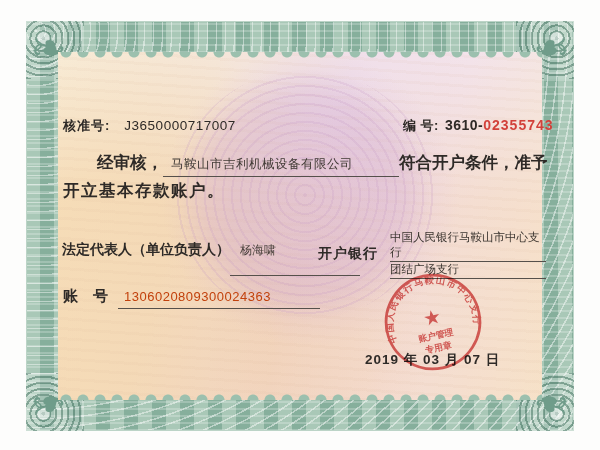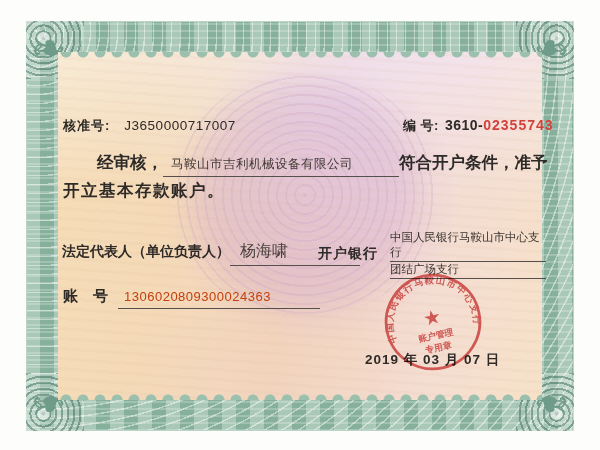--- a/index.html
+++ b/index.html
@@ -53,21 +53,21 @@
   .row-approval .val{font-weight:400;margin-left:14px;letter-spacing:.5px;font-size:13.5px;}
   .row-serial{left:403px;top:117px;font-size:13px;font-weight:700;letter-spacing:.5px;}
   .row-serial .pre{margin-left:6px;font-size:14px;}
   .row-serial .red{color:#d2413a;letter-spacing:1px;font-size:14px;}
   .row-audit{left:97px;top:152px;font-size:16.5px;}
   .row-audit .company{width:228px;font-size:12.5px;padding:0 0 3px 8px;vertical-align:baseline;
     color:#403a35;letter-spacing:.5px;}
   .row-audit .suffix{}
   .row-open{left:63px;top:180px;font-size:16.5px;font-weight:700;letter-spacing:1.5px;}
   .row-legal{left:62px;top:241px;font-size:14px;}
-  .row-legal .name{width:120px;font-size:16px;padding:0 0 3px 10px;color:#4a423c;}
+  .row-legal .name{width:120px;font-size:12px;padding:0 0 16px 10px;color:#4a423c;}
   .bank-label{left:318px;top:245px;font-size:14px;font-weight:700;letter-spacing:1px;}
   .bank-lines{left:390px;top:230px;width:156px;font-size:11.5px;line-height:15px;color:#3a342f;white-space:normal;}
   .bank-lines div{border-bottom:1.2px solid #55504b;padding-bottom:1px;}
   .row-account{left:63px;top:287px;font-size:15px;}
   .row-account .acct-label{letter-spacing:0;}
   .row-account .val{width:196px;font-size:13px;padding:0 0 4px 6px;margin-left:10px;letter-spacing:.5px;color:#c2410c;}
   .issuer{left:371px;top:329px;font-size:13px;font-weight:700;letter-spacing:1px;}
   .date{left:365px;top:351px;font-size:13.5px;font-weight:700;letter-spacing:1px;}
   .seal{position:absolute;left:383px;top:272px;width:100px;height:100px;
     transform:rotate(-12deg);opacity:.82;mix-blend-mode:multiply;}

